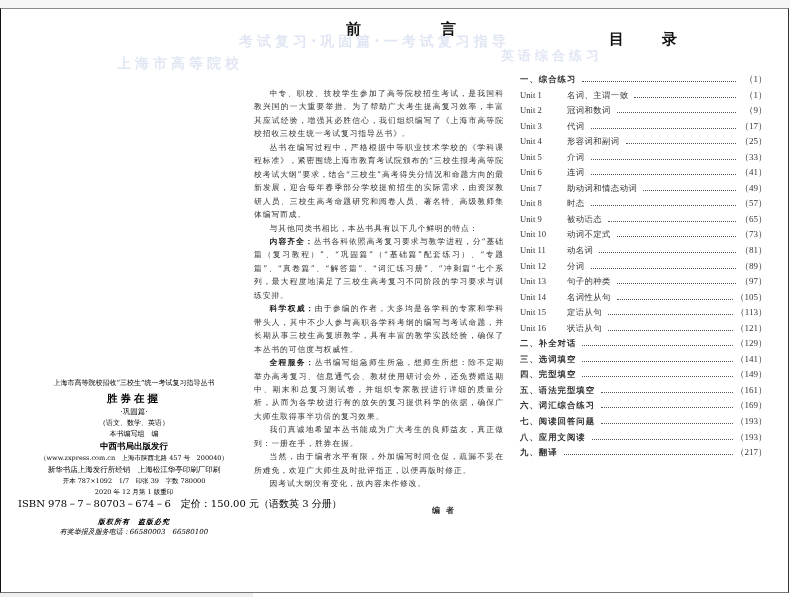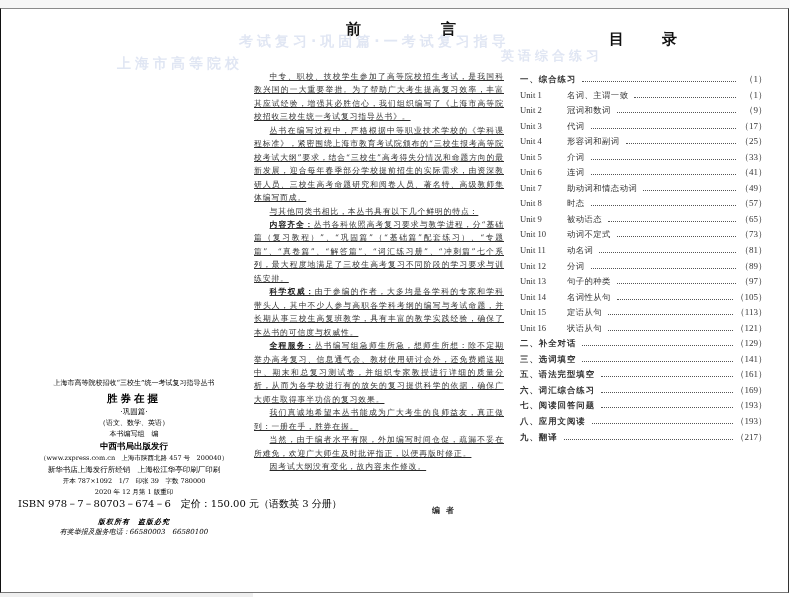--- a/index.html
+++ b/index.html
@@ -43,21 +43,21 @@
     .colophon .rights { font-size: 7px; line-height: 11px; margin-top: 6px; font-style: italic; font-weight: bold; letter-spacing: 1px; }
     .colophon .phone { font-size: 7px; line-height: 11px; font-style: italic; }
 
     
     .preface { position: absolute; left: 254px; top: 20px; width: 250px; }
     .preface-title {
       position: absolute; left: 92px; top: 0px; width: 110px;
       font-family: "DejaVu Sans", sans-serif; font-weight: bold; font-size: 15px;
       display: flex; justify-content: space-between; color: #111;
     }
-    .preface-body { position: absolute; left: 0; top: 50px; width: 250px; text-decoration: underline; }
+    .preface-body { position: absolute; left: 0; top: 67px; width: 250px; }
     .preface-body p {
       font-size: 7.8px; line-height: 13.45px; text-indent: 2em; text-align: justify;
       letter-spacing: 0.9px; color: #333;
     }
     .preface-body b { font-family: "DejaVu Sans", sans-serif; font-weight: bold; color: #222; margin-top: 8px; }
     .preface-sign {
       position: absolute; left: 178px; top: 485px; font-size: 8px; font-weight: bold; letter-spacing: 6px; color: #333;
     }
 
     
@@ -236,20 +236,25 @@
       <span class="label">二、补全对话</span>
       <span class="dots"></span>
       <span class="page">（129）</span>
     </div>
     <div class="toc-row section">
       <span class="label">三、选词填空</span>
       <span class="dots"></span>
       <span class="page">（141）</span>
     </div>
     <div class="toc-row section">
+      <span class="label">四、完型填空</span>
+      <span class="dots"></span>
+      <span class="page">（149）</span>
+    </div>
+    <div class="toc-row section">
       <span class="label">五、语法完型填空</span>
       <span class="dots"></span>
       <span class="page">（161）</span>
     </div>
     <div class="toc-row section">
       <span class="label">六、词汇综合练习</span>
       <span class="dots"></span>
       <span class="page">（169）</span>
     </div>
     <div class="toc-row section">

